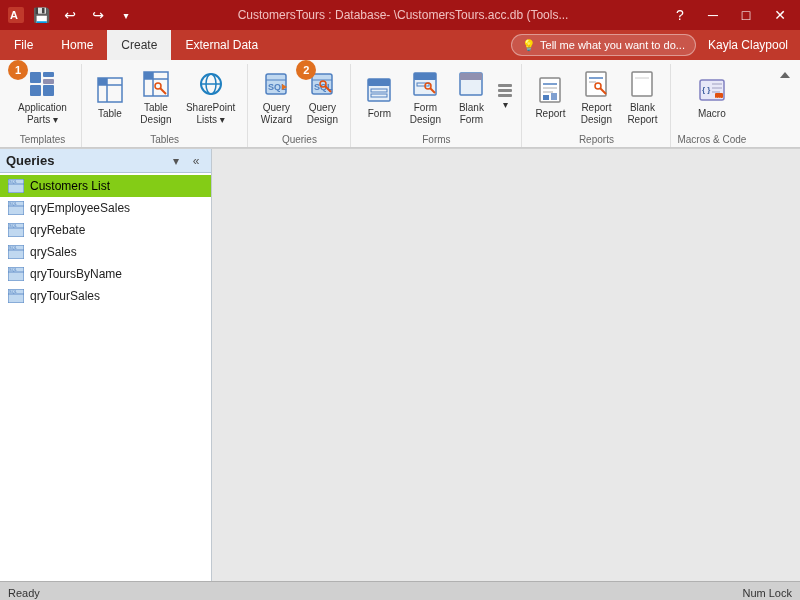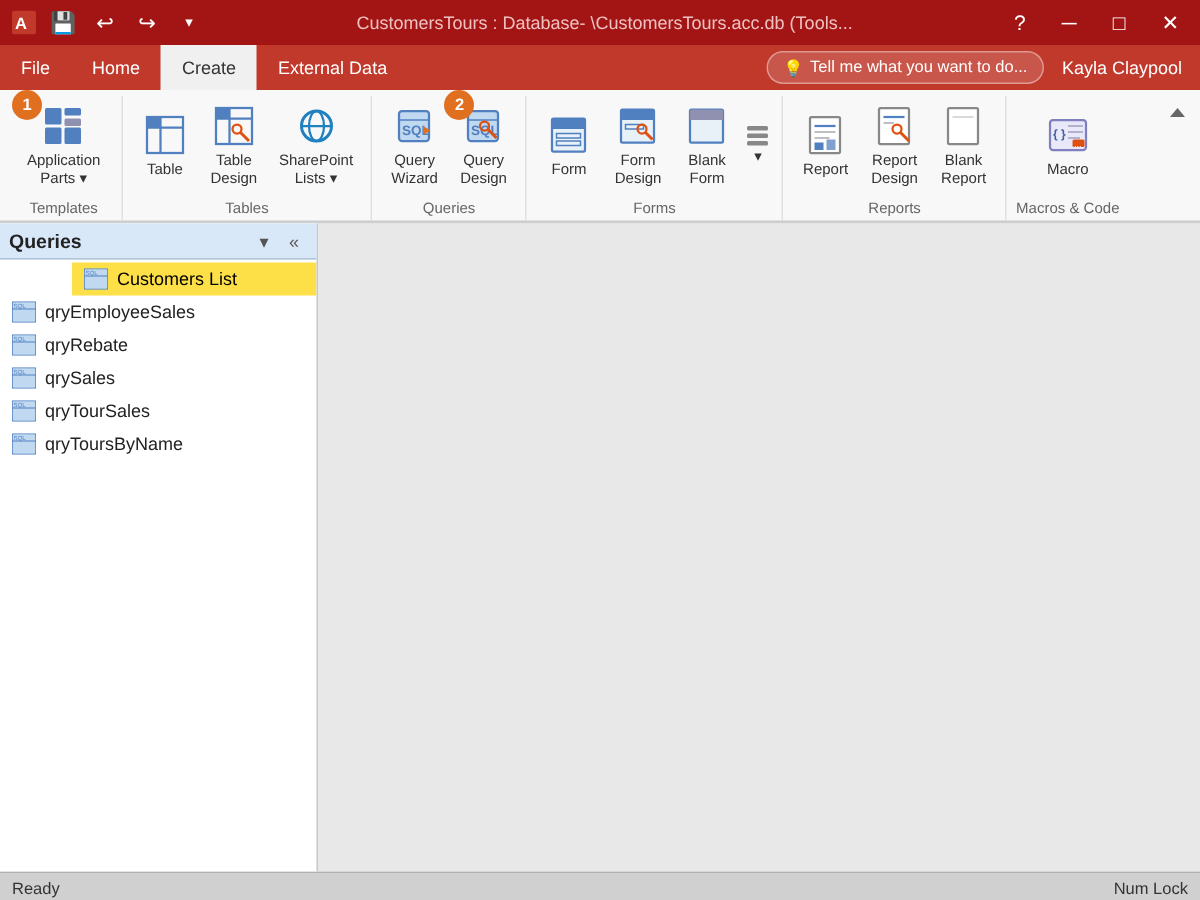--- a/index.html
+++ b/index.html
@@ -185,23 +185,22 @@
     .nav-item {
       display: flex;
       align-items: center;
       padding: 3px 8px;
       cursor: pointer;
       gap: 6px;
       font-size: 12px;
       color: #222;
     }
     .nav-item.selected {
-      background: #fde047;
+      background: #84cc16;
       color: #000;
-      margin-left: 48px;
     }
     .nav-item-icon {
       width: 16px; height: 16px;
       display: flex; align-items: center; justify-content: center;
       font-size: 11px;
     }
 
     
     #content-area {
       flex: 1;
@@ -520,31 +519,31 @@
         <span>qrySales</span>
       </div>
       <div class="nav-item">
         <div class="nav-item-icon">
           <svg width="16" height="14" viewBox="0 0 16 14">
             <rect x="0" y="0" width="16" height="14" rx="1" fill="#c0d8f0" stroke="#5080c0" stroke-width="1"></rect>
             <line x1="0" y1="5" x2="16" y2="5" stroke="#5080c0" stroke-width="0.8"></line>
             <text x="1" y="4" font-size="4" fill="#5080c0">SQL</text>
           </svg>
         </div>
-        <span>qryTourSales</span>
+        <span>qryToursByName</span>
       </div>
       <div class="nav-item">
         <div class="nav-item-icon">
           <svg width="16" height="14" viewBox="0 0 16 14">
             <rect x="0" y="0" width="16" height="14" rx="1" fill="#c0d8f0" stroke="#5080c0" stroke-width="1"></rect>
             <line x1="0" y1="5" x2="16" y2="5" stroke="#5080c0" stroke-width="0.8"></line>
             <text x="1" y="4" font-size="4" fill="#5080c0">SQL</text>
           </svg>
         </div>
-        <span>qryToursByName</span>
+        <span>qryTourSales</span>
       </div>
     </div>
   </div>
 
   <div id="content-area" style="flex:1; background:#e8e8e8;">
   </div>
 
 </div>
 
 <div id="status-bar" style="height:22px; background:#d0d0d0; border-top:1px solid #b0b0b0; display:flex; align-items:center; justify-content:space-between; padding:0 8px;">

